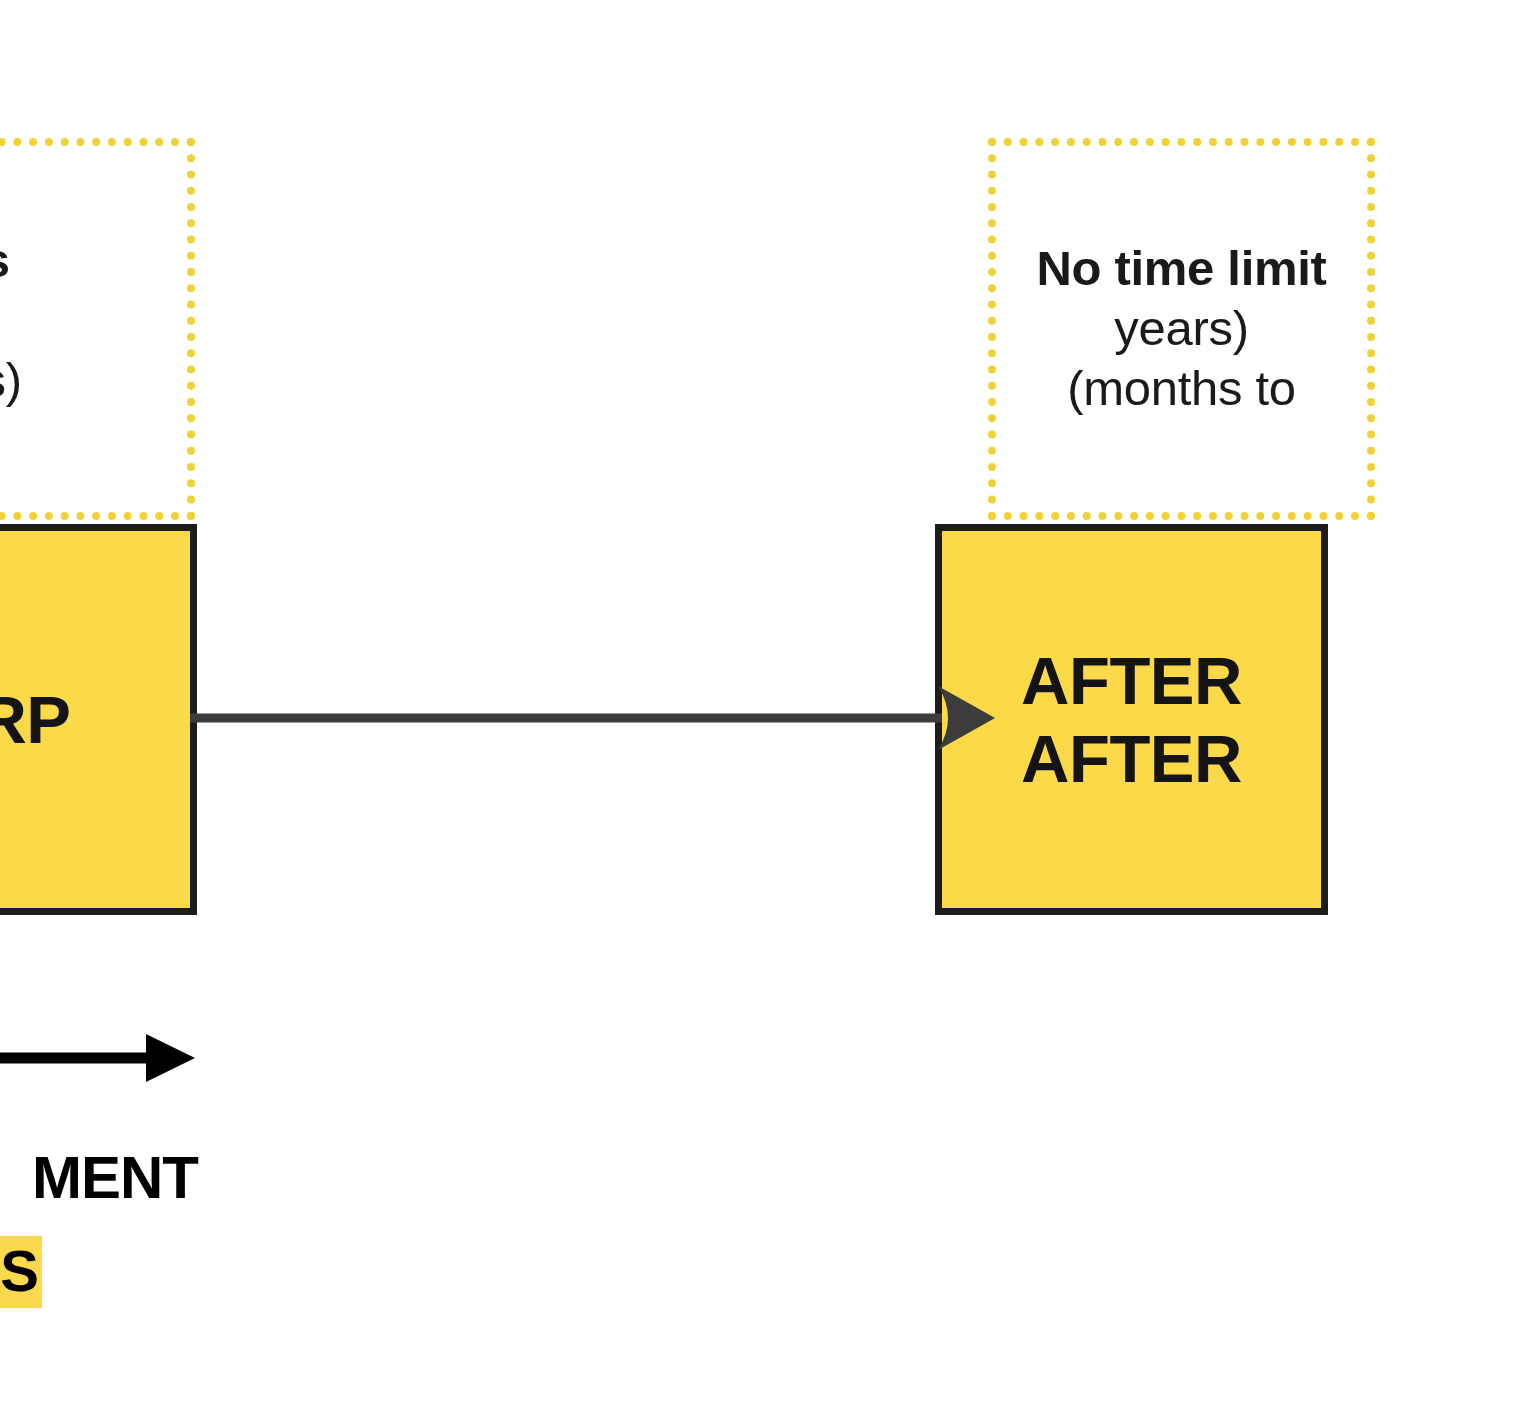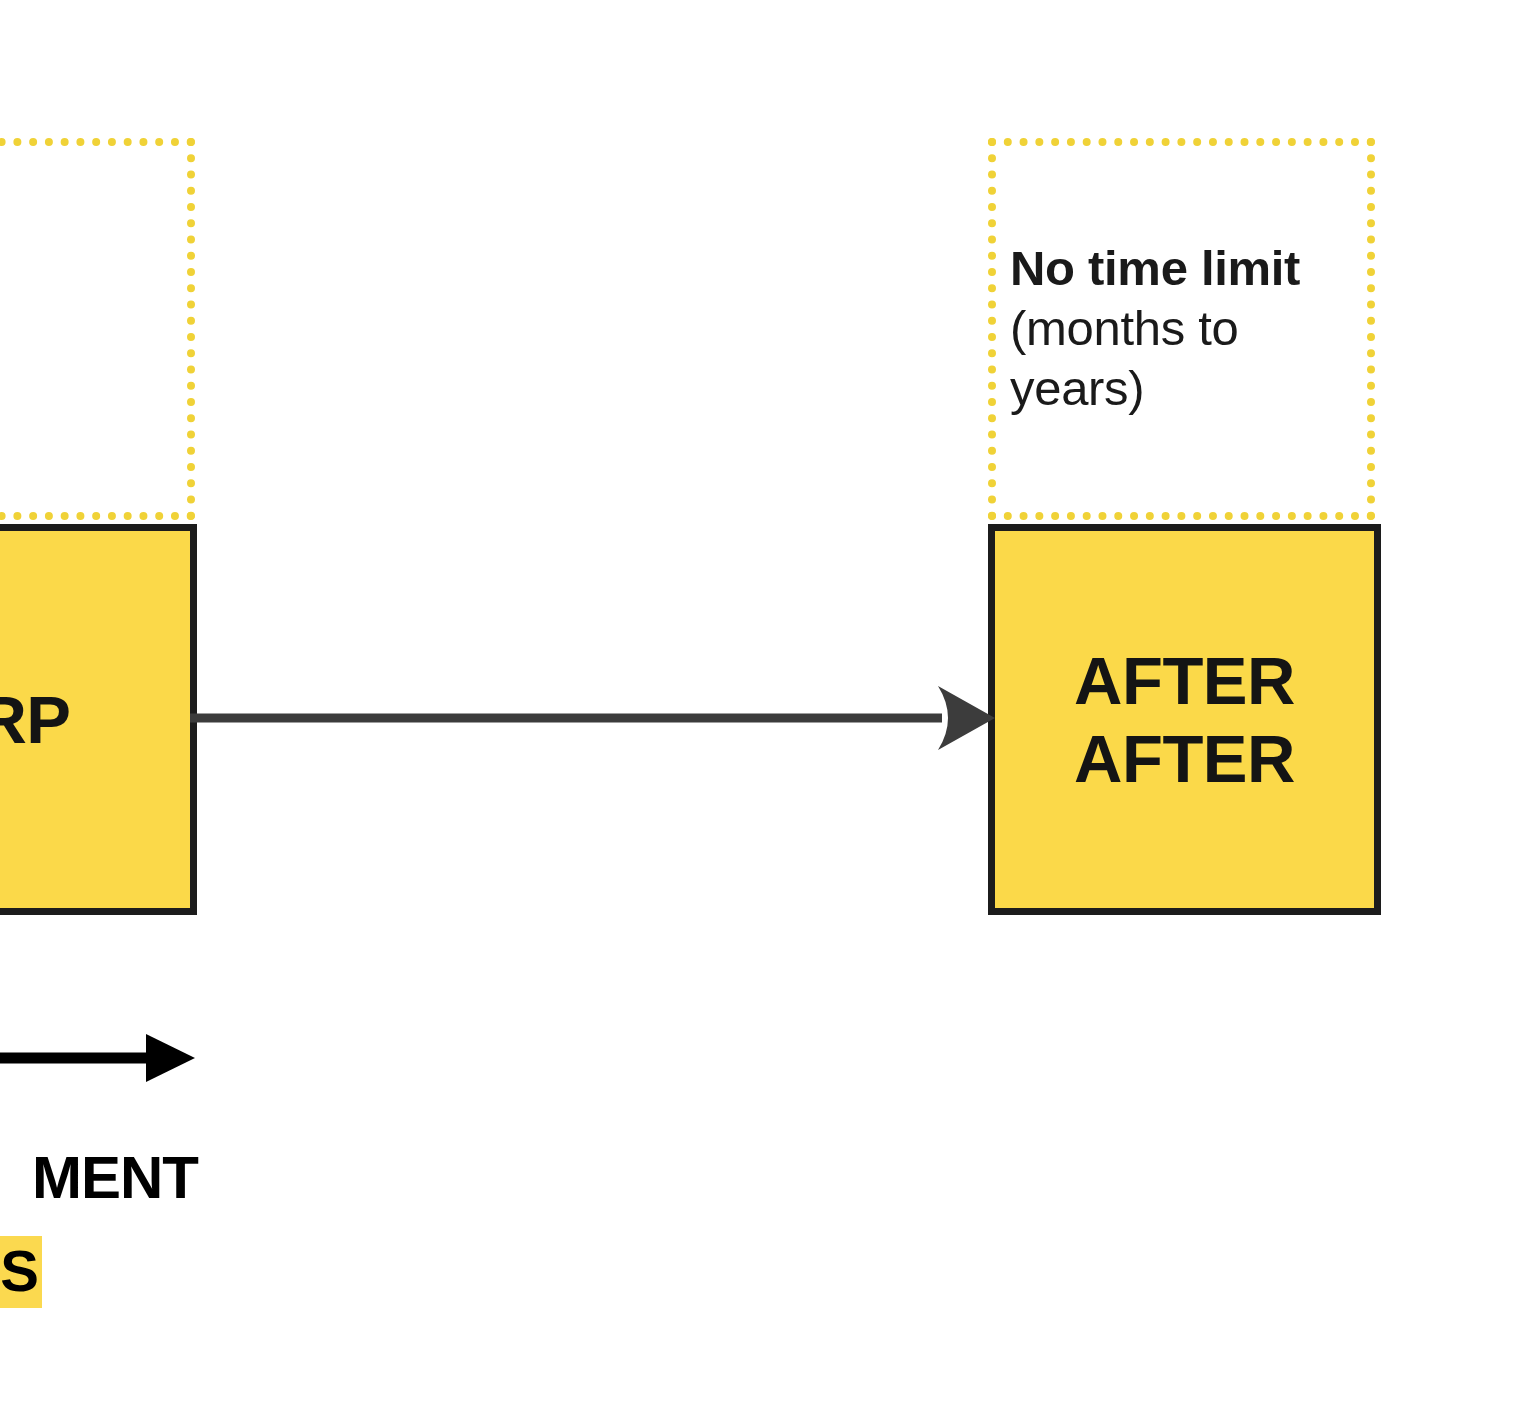--- a/index.html
+++ b/index.html
@@ -27,21 +27,21 @@
   
   .dotted-box {
     position: absolute;
     box-sizing: border-box;
     background: #ffffff;
     border: 8px dotted #f0d237;
     display: flex;
     flex-direction: column;
     align-items: center;
     justify-content: center;
-    text-align: left;
+    text-align: center;
     padding: 0 14px;
   }
   .dotted-box .line {
     display: block;
     width: 100%;
     line-height: 1.22;
     letter-spacing: -0.3px;
   }
   .dotted-box .line.bold {
     font-weight: 700;
@@ -94,21 +94,21 @@
     color: #141414;
   }
 
   #box-before {
     left: -196px;
     top: 524px;
     width: 393px;
     height: 391px;
   }
   #box-after {
-    left: 988px;
+    left: 935px;
     top: 524px;
     width: 393px;
     height: 391px;
     align-items: center;
   }
 
   
   #connector {
     position: absolute;
     left: 190px;
@@ -173,22 +173,22 @@
     <div class="inner">
       <span class="line bold">days</span>
       <span class="line bold">ax.</span>
       <span class="line regular">onths)</span>
     </div>
   </div>
 
   <div class="dotted-box" id="note-after">
     <div class="inner">
       <span class="line bold">No time limit</span>
+      <span class="line regular">years)</span>
       <span class="line regular">(months to</span>
-      <span class="line regular">years)</span>
     </div>
   </div>
 
   <div class="stage-box" id="box-before">
     <div class="label">URP</div>
   </div>
 
   <div class="stage-box" id="box-after">
     <div class="label">
       <span>AFTER</span><br>

